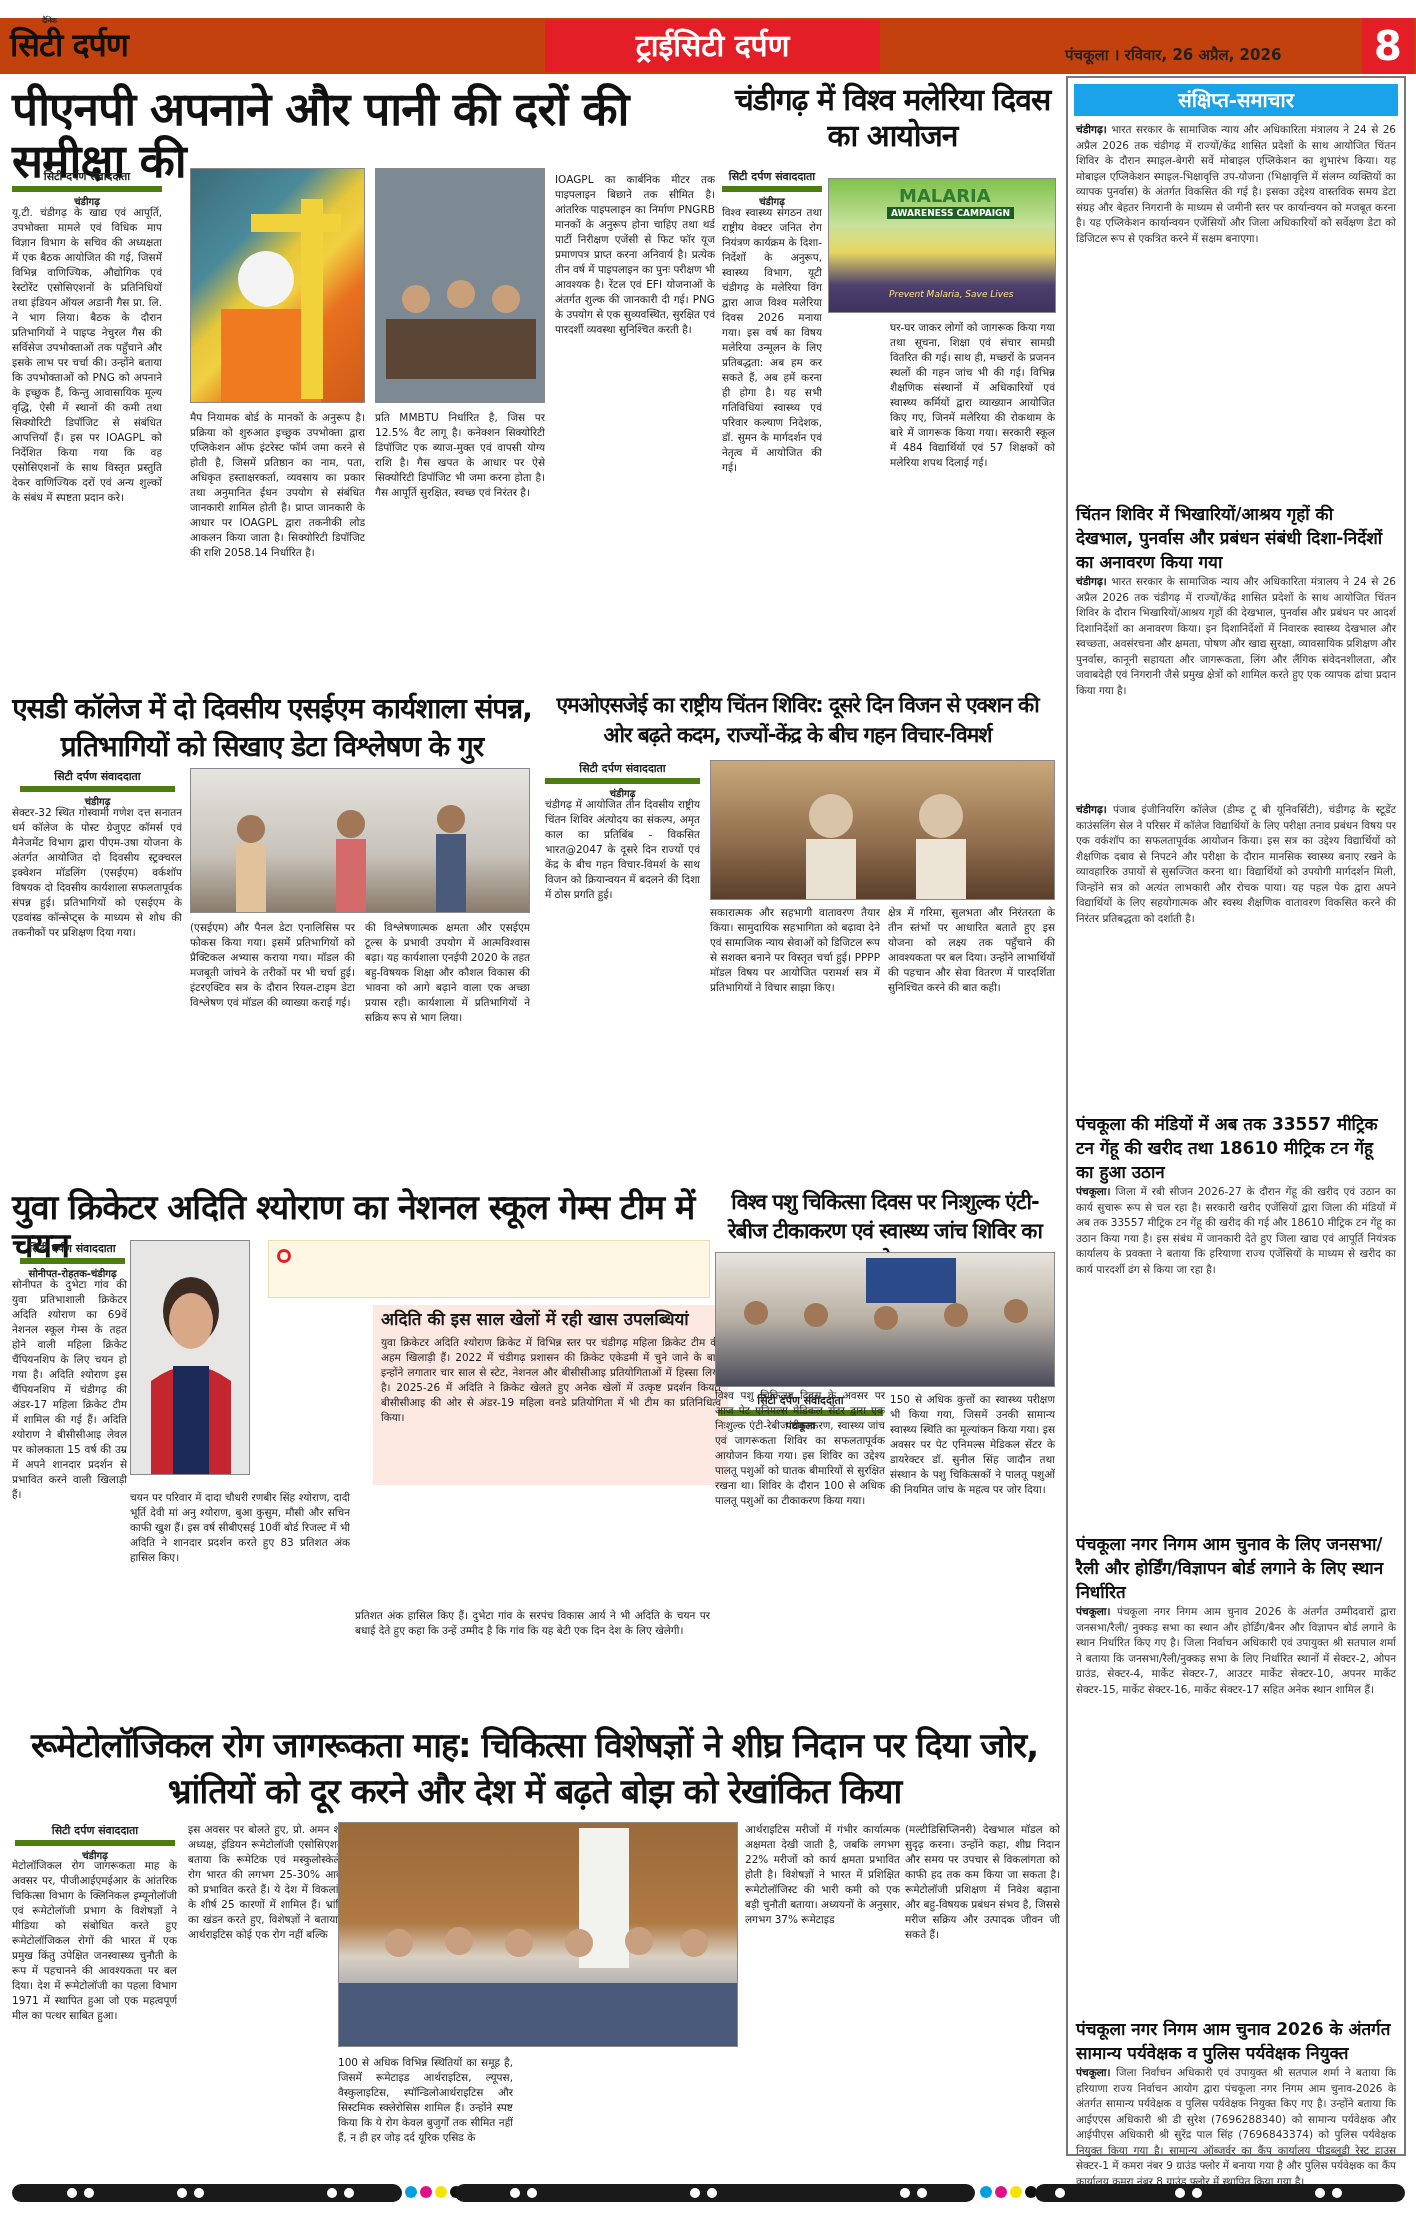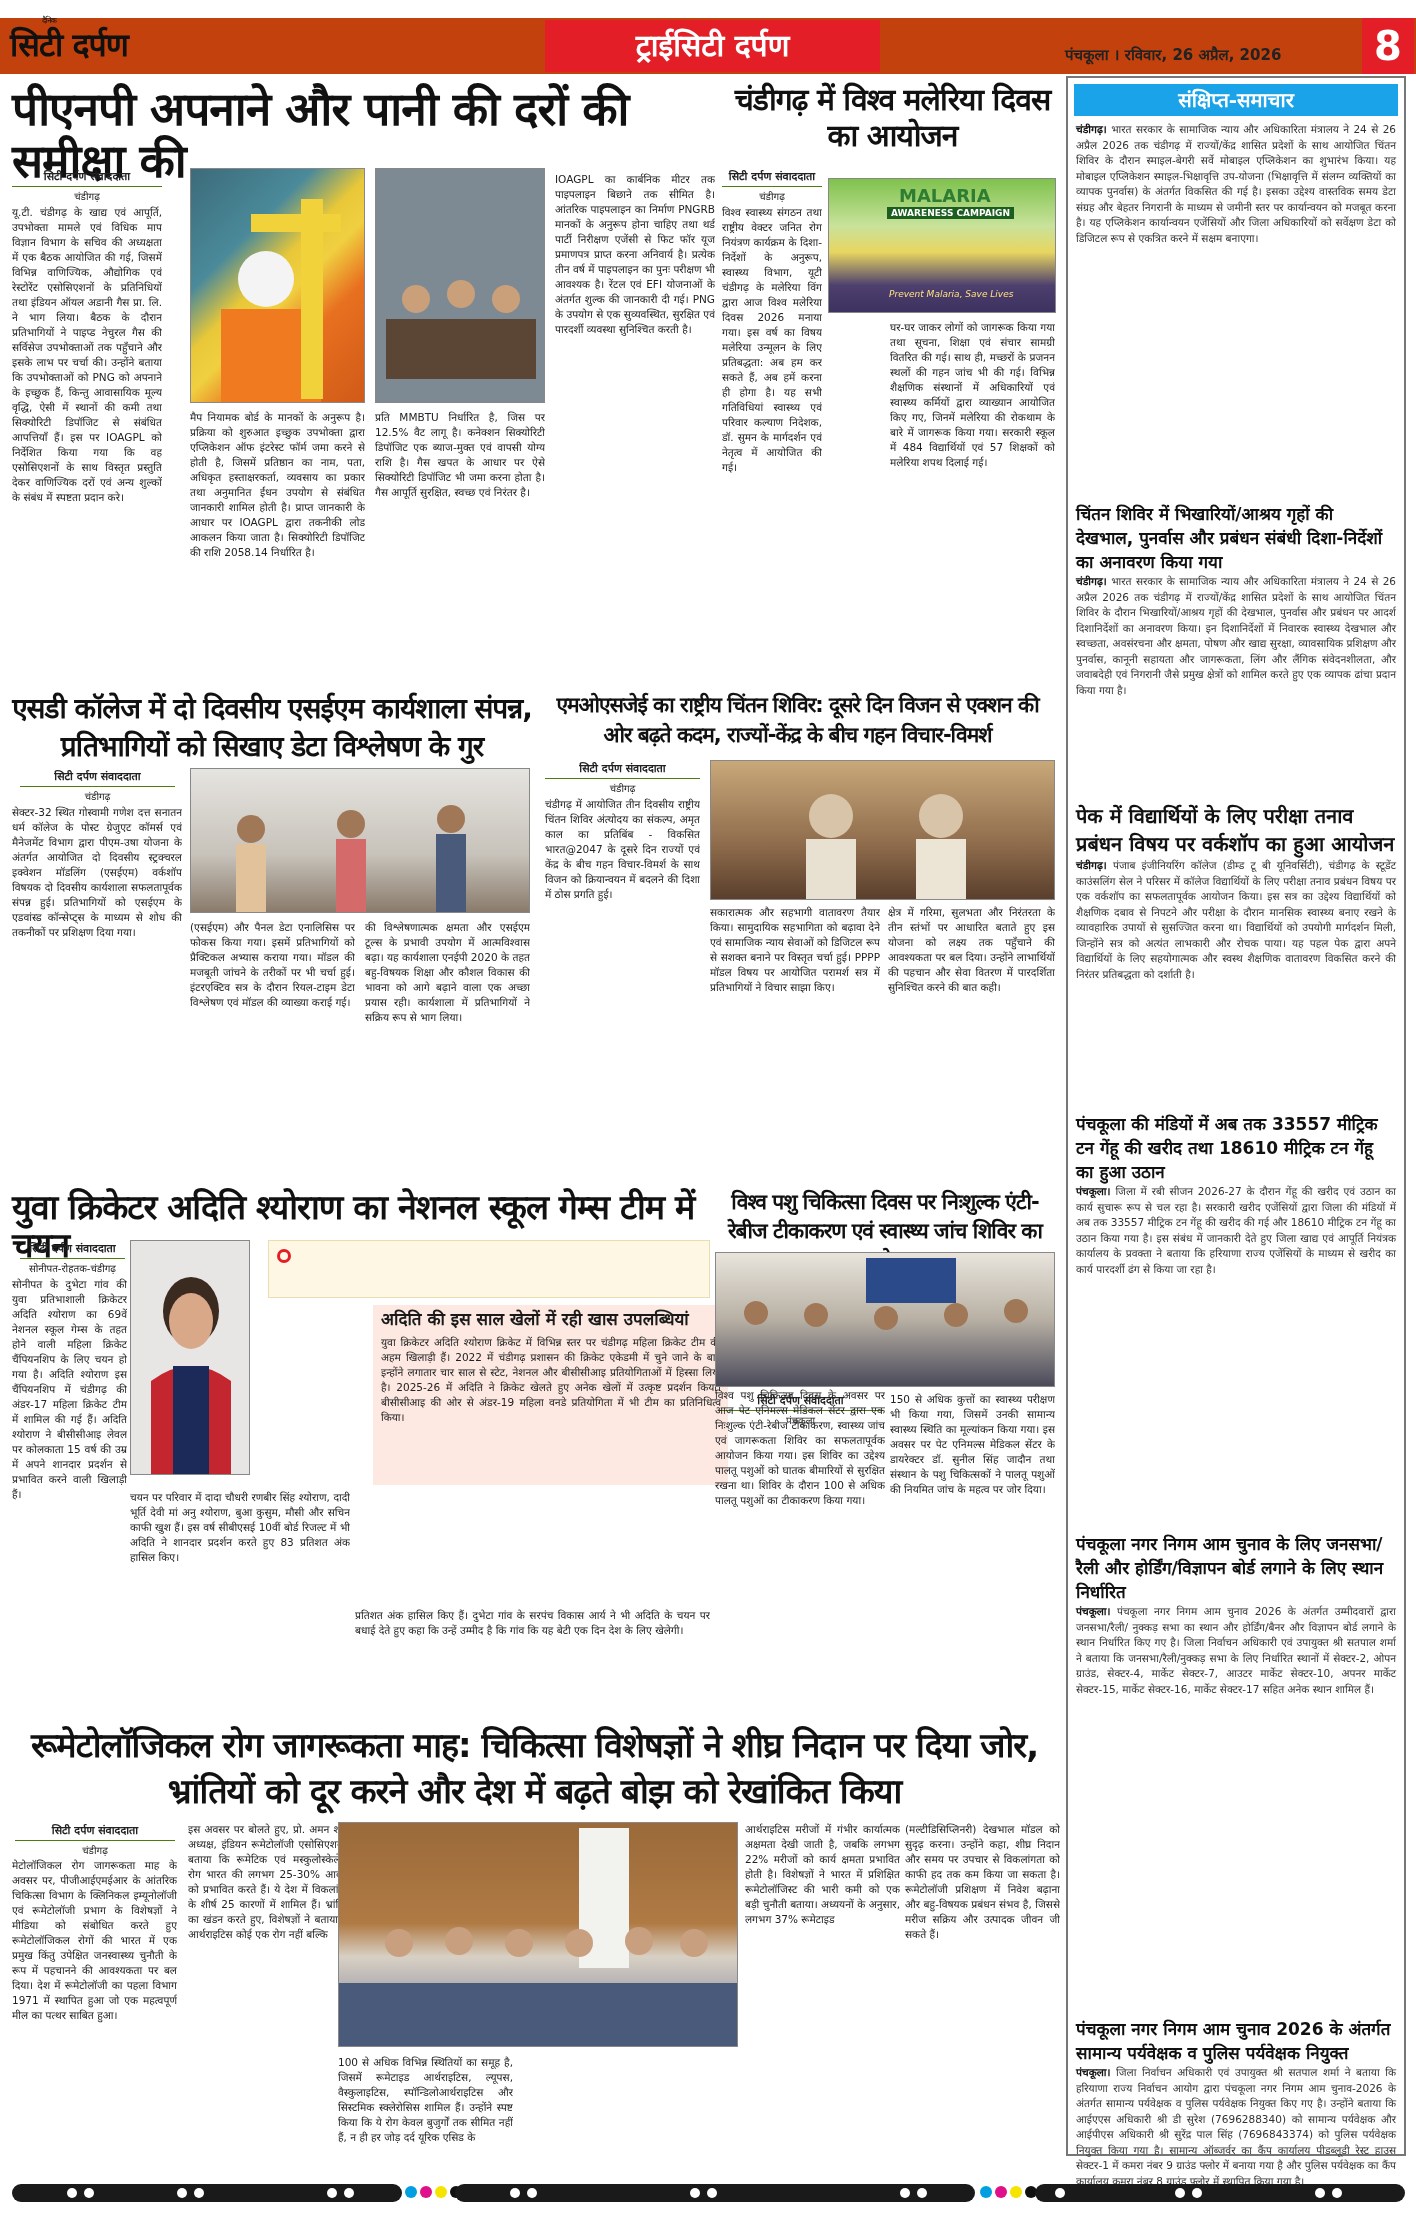--- a/index.html
+++ b/index.html
@@ -5,21 +5,21 @@
   *{box-sizing:border-box;margin:0;padding:0}
   body{width:1416px;height:2226px;background:#fff;font-family:"DejaVu Sans",sans-serif;color:#1a1a1a;position:relative;overflow:hidden}
   .masthead{position:absolute;left:0;top:18px;width:1416px;height:56px;background:#c2410c}
   .logo{position:absolute;left:10px;top:4px;font-family:"DejaVu Sans",sans-serif;font-weight:bold;font-size:32px;letter-spacing:-1px;color:#111}
   .logo small{position:absolute;left:32px;top:-8px;font-size:8px;font-weight:normal}
   .section-banner{position:absolute;left:545px;top:2px;width:335px;height:52px;background:#e31e26;color:#fff;font-weight:bold;font-size:30px;text-align:center;line-height:52px}
   .dateline{position:absolute;left:1065px;top:26px;font-size:15px;font-weight:bold;color:#222}
   .pageno{position:absolute;left:1362px;top:0;width:52px;height:56px;background:#e31e26;color:#fff;font-weight:bold;font-size:40px;text-align:center;line-height:56px}
   .headline{position:absolute;font-weight:bold;color:#111;line-height:1.12;letter-spacing:-1px}
   .byline{position:absolute;font-size:11px;text-align:center;color:#222;font-weight:bold}
-  .byline .loc{display:block;font-weight:normal;font-size:10px;border-top:1px solid #4d7c0f;margin-top:3px;padding-top:2px}
+  .byline .loc{display:block;font-weight:bold;font-size:10px;border-top:6px solid #4d7c0f;margin-top:3px;padding-top:2px}
   .col{position:absolute;font-size:10.5px;line-height:15px;text-align:justify;color:#222;overflow:hidden}
   .photo{position:absolute;overflow:hidden;border:1px solid #888}
   .sidebar{position:absolute;left:1066px;top:76px;width:340px;height:2080px;border:2px solid #777;background:#fff}
   .sb-head{margin:6px 6px 4px;height:32px;background:#1aa3e8;color:#fff;font-weight:bold;font-size:20px;text-align:center;line-height:32px}
   .sb-story{padding:2px 8px 6px}
   .sb-title{font-weight:bold;font-size:17px;line-height:24px;color:#111}
   .sb-body{font-size:10.5px;line-height:15.5px;text-align:justify;color:#333}
   .sb-body b{color:#111}
   .bluebox{position:absolute;background:#fdf7e3;border:1px solid #e8ddb3}
   .pinkbox{position:absolute;background:#fde9e2}
@@ -165,21 +165,20 @@
 <div class="sidebar">
   <div class="sb-head">संक्षिप्त-समाचार</div>
   <div class="sb-story" style="height:380px;overflow:hidden;">
     <div class="sb-body"><b>चंडीगढ़।</b> <span>भारत सरकार के सामाजिक न्याय और अधिकारिता मंत्रालय ने 24 से 26 अप्रैल 2026 तक चंडीगढ़ में राज्यों/केंद्र शासित प्रदेशों के साथ आयोजित चिंतन शिविर के दौरान स्माइल-बेगरी सर्वे मोबाइल एप्लिकेशन का शुभारंभ किया। यह मोबाइल एप्लिकेशन स्माइल-भिक्षावृत्ति उप-योजना (भिक्षावृत्ति में संलग्न व्यक्तियों का व्यापक पुनर्वास) के अंतर्गत विकसित की गई है। इसका उद्देश्य वास्तविक समय डेटा संग्रह और बेहतर निगरानी के माध्यम से जमीनी स्तर पर कार्यान्वयन को मजबूत करना है। यह एप्लिकेशन कार्यान्वयन एजेंसियों और जिला अधिकारियों को सर्वेक्षण डेटा को डिजिटल रूप से एकत्रित करने में सक्षम बनाएगा।</span></div>
   </div>
   <div class="sb-story" style="height:300px;overflow:hidden;">
     <div class="sb-title">चिंतन शिविर में भिखारियों/आश्रय गृहों की देखभाल, पुनर्वास और प्रबंधन संबंधी दिशा-निर्देशों का अनावरण किया गया</div>
     <div class="sb-body"><b>चंडीगढ़।</b> <span>भारत सरकार के सामाजिक न्याय और अधिकारिता मंत्रालय ने 24 से 26 अप्रैल 2026 तक चंडीगढ़ में राज्यों/केंद्र शासित प्रदेशों के साथ आयोजित चिंतन शिविर के दौरान भिखारियों/आश्रय गृहों की देखभाल, पुनर्वास और प्रबंधन पर आदर्श दिशानिर्देशों का अनावरण किया। इन दिशानिर्देशों में निवारक स्वास्थ्य देखभाल और स्वच्छता, अवसंरचना और क्षमता, पोषण और खाद्य सुरक्षा, व्यावसायिक प्रशिक्षण और पुनर्वास, कानूनी सहायता और जागरूकता, लिंग और लैंगिक संवेदनशीलता, और जवाबदेही एवं निगरानी जैसे प्रमुख क्षेत्रों को शामिल करते हुए एक व्यापक ढांचा प्रदान किया गया है।</span></div>
   </div>
   <div class="sb-story" style="height:310px;overflow:hidden;">
-    <div class="sb-title" style="font-size:20px;line-height:28px;">पेक में विद्यार्थियों के लिए परीक्षा तनाव प्रबंधन विषय पर वर्कशॉप का हुआ आयोजन</div>
     <div class="sb-body"><b>चंडीगढ़।</b> <span>पंजाब इंजीनियरिंग कॉलेज (डीम्ड टू बी यूनिवर्सिटी), चंडीगढ़ के स्टूडेंट काउंसलिंग सेल ने परिसर में कॉलेज विद्यार्थियों के लिए परीक्षा तनाव प्रबंधन विषय पर एक वर्कशॉप का सफलतापूर्वक आयोजन किया। इस सत्र का उद्देश्य विद्यार्थियों को शैक्षणिक दबाव से निपटने और परीक्षा के दौरान मानसिक स्वास्थ्य बनाए रखने के व्यावहारिक उपायों से सुसज्जित करना था। विद्यार्थियों को उपयोगी मार्गदर्शन मिली, जिन्होंने सत्र को अत्यंत लाभकारी और रोचक पाया। यह पहल पेक द्वारा अपने विद्यार्थियों के लिए सहयोगात्मक और स्वस्थ शैक्षणिक वातावरण विकसित करने की निरंतर प्रतिबद्धता को दर्शाती है।</span></div>
   </div>
   <div class="sb-story" style="height:420px;overflow:hidden;">
     <div class="sb-title">पंचकूला की मंडियों में अब तक 33557 मीट्रिक टन गेंहू की खरीद तथा 18610 मीट्रिक टन गेंहू का हुआ उठान</div>
     <div class="sb-body"><b>पंचकूला।</b> <span>जिला में रबी सीजन 2026-27 के दौरान गेंहू की खरीद एवं उठान का कार्य सुचारू रूप से चल रहा है। सरकारी खरीद एजेंसियों द्वारा जिला की मंडियों में अब तक 33557 मीट्रिक टन गेंहू की खरीद की गई और 18610 मीट्रिक टन गेंहू का उठान किया गया है। इस संबंध में जानकारी देते हुए जिला खाद्य एवं आपूर्ति नियंत्रक कार्यालय के प्रवक्ता ने बताया कि हरियाणा राज्य एजेंसियों के माध्यम से खरीद का कार्य पारदर्शी ढंग से किया जा रहा है।</span></div>
   </div>
   <div class="sb-story" style="height:485px;overflow:hidden;">
     <div class="sb-title">पंचकूला नगर निगम आम चुनाव के लिए जनसभा/रैली और होर्डिंग/विज्ञापन बोर्ड लगाने के लिए स्थान निर्धारित</div>
     <div class="sb-body"><b>पंचकूला।</b> <span>पंचकूला नगर निगम आम चुनाव 2026 के अंतर्गत उम्मीदवारों द्वारा जनसभा/रैली/ नुक्कड़ सभा का स्थान और होर्डिंग/बैनर और विज्ञापन बोर्ड लगाने के स्थान निर्धारित किए गए है। जिला निर्वाचन अधिकारी एवं उपायुक्त श्री सतपाल शर्मा ने बताया कि जनसभा/रैली/नुक्कड़ सभा के लिए निर्धारित स्थानों में सेक्टर-2, ओपन ग्राउंड, सेक्टर-4, मार्केट सेक्टर-7, आउटर मार्केट सेक्टर-10, अपनर मार्केट सेक्टर-15, मार्केट सेक्टर-16, मार्केट सेक्टर-17 सहित अनेक स्थान शामिल हैं।</span></div>
   </div>

